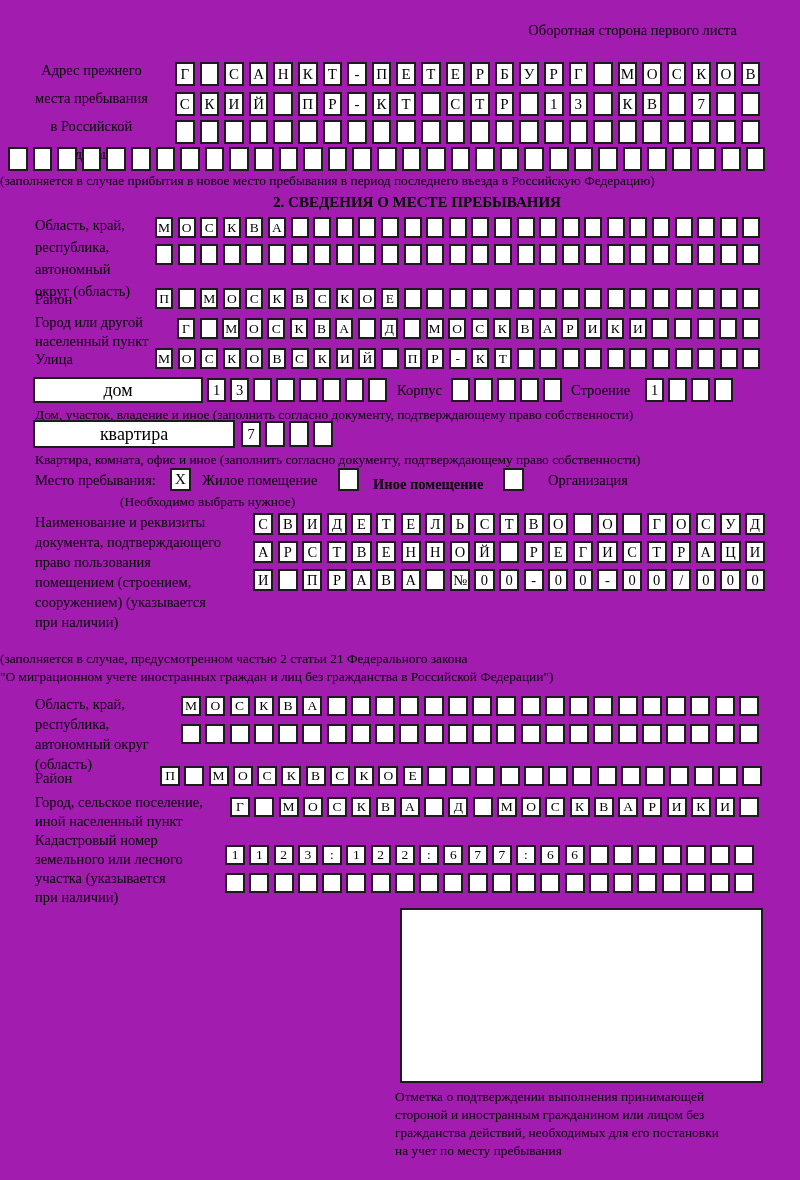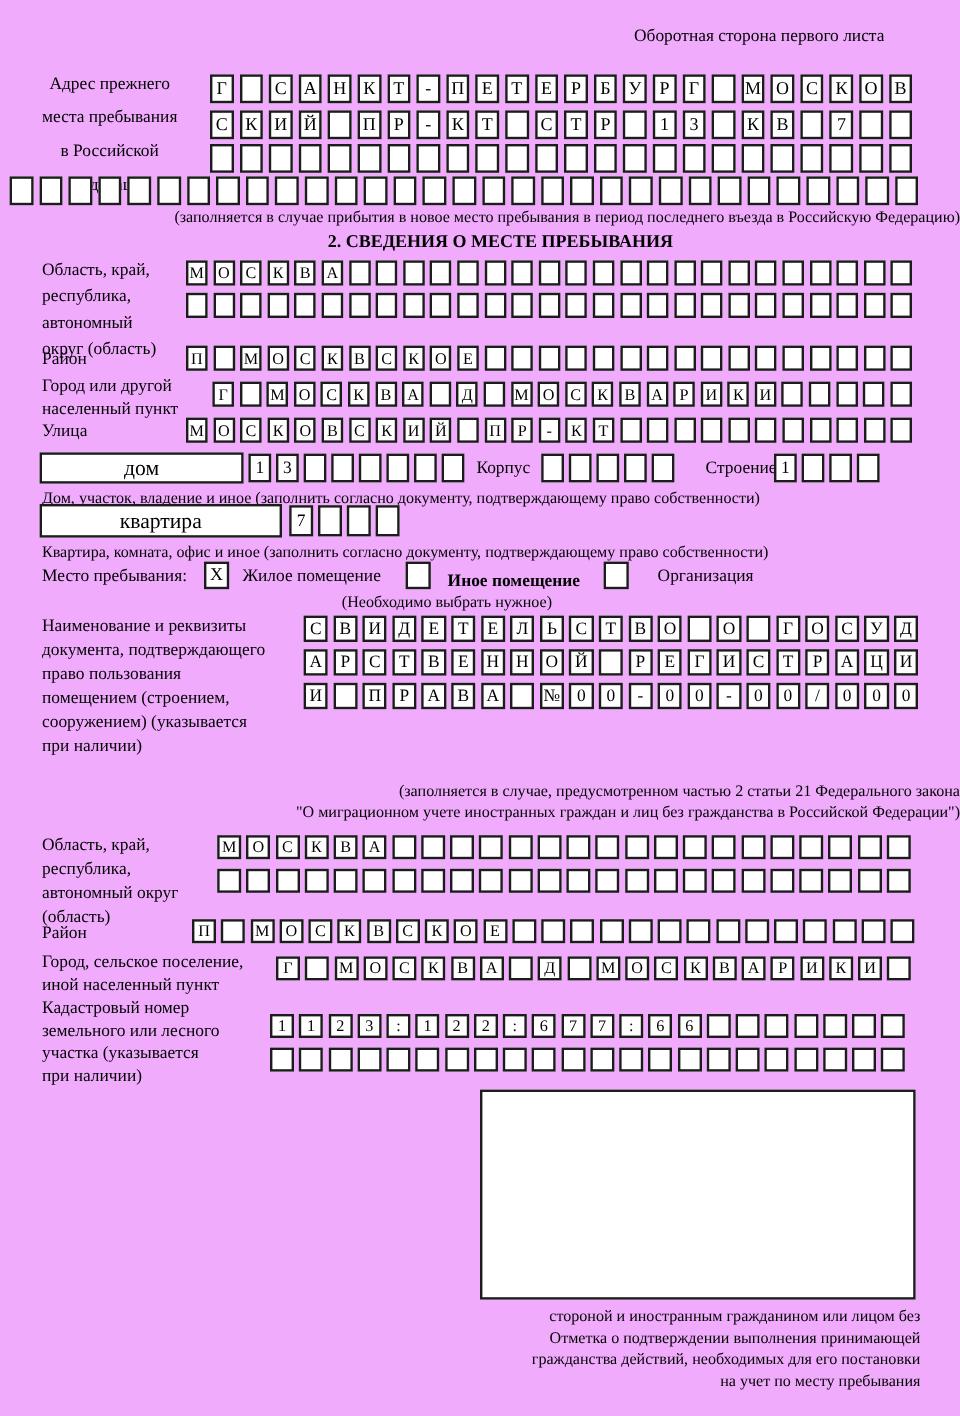--- a/index.html
+++ b/index.html
@@ -1,22 +1,22 @@
 <!DOCTYPE html>
 <html><head>
 <meta charset="utf-8">
 <style>
   html,body{margin:0;padding:0;background:#fff;}
-  .page{position:relative;width:800px;height:1180px;background:#f0abfc;
+  .page{position:relative;width:800px;height:1180px;background:#a21caf;
         font-family:"Liberation Serif","DejaVu Serif",serif;color:#000;overflow:hidden;}
   .abs{position:absolute;}
   .lbl{font-size:14.5px;line-height:1.2;}
   .lbl-block div{white-space:nowrap;}
   .note{font-size:13.4px;}
-  .center{text-align:right;}
+  .center{text-align:left;}
   .title{font-weight:bold;font-size:15px;text-align:center;padding-left:17px;}
   .cells{display:flex;}
   .cell{box-sizing:border-box;border:2px solid #1c1c1c;background:#fff;
         display:flex;align-items:center;justify-content:center;line-height:1;}
   .row-top{column-gap:5px;}   .row-top .cell{width:19.6px;height:24px;font-size:15px;}
   .row-s2{column-gap:4.6px;}  .row-s2 .cell{width:18px;height:21px;font-size:13.5px;}
   .row-doc{column-gap:4.3px;} .row-doc .cell{width:20.3px;height:22px;font-size:14.5px;}
   .row-f{column-gap:4.25px;}  .row-f .cell{width:20px;height:20px;font-size:13.5px;}
   .row-h{column-gap:4px;}     .row-h .cell{width:19px;height:24px;font-size:14.5px;}
   .row-q{column-gap:4px;}     .row-q .cell{width:20px;height:26px;font-size:14.5px;}
@@ -330,21 +330,21 @@
       <span class="cell"></span>
     </div>
   <div class="abs lbl" style="left:397px;top:382px;">Корпус</div>
   <div class="abs cells row-h" style="left:451px;top:378px;">
       <span class="cell"></span>
       <span class="cell"></span>
       <span class="cell"></span>
       <span class="cell"></span>
       <span class="cell"></span>
     </div>
-  <div class="abs lbl" style="left:571px;top:382px;margin-left:17px;">Строение</div>
+  <div class="abs lbl" style="left:571px;top:382px;">Строение</div>
   <div class="abs cells row-h" style="left:645px;top:378px;">
       <span class="cell">1</span>
       <span class="cell"></span>
       <span class="cell"></span>
       <span class="cell"></span>
     </div>
   <div class="abs note" style="left:35px;top:407px;">Дом, участок, владение и иное (заполнить согласно документу, подтверждающему право собственности)</div>
 
   <div class="abs widebox" style="left:33px;top:420px;width:202px;height:28px;">
     <span>квартира</span>
@@ -620,19 +620,19 @@
       <span class="cell"></span>
       <span class="cell"></span>
       <span class="cell"></span>
       <span class="cell"></span>
       <span class="cell"></span>
       <span class="cell"></span>
     </div>
 
   <div class="abs stamp" style="left:400px;top:908px;width:363px;height:175px;"></div>
   <div class="abs note center lh18" style="left:395px;top:1088px;width:372px;">
+    <div>Отметка о подтверждении выполнения принимающей</div>
     <div>стороной и иностранным гражданином или лицом без</div>
-    <div>Отметка о подтверждении выполнения принимающей</div>
     <div>гражданства действий, необходимых для его постановки</div>
     <div>на учет по месту пребывания</div>
   </div>
 
 </div>
 
 </body></html>

